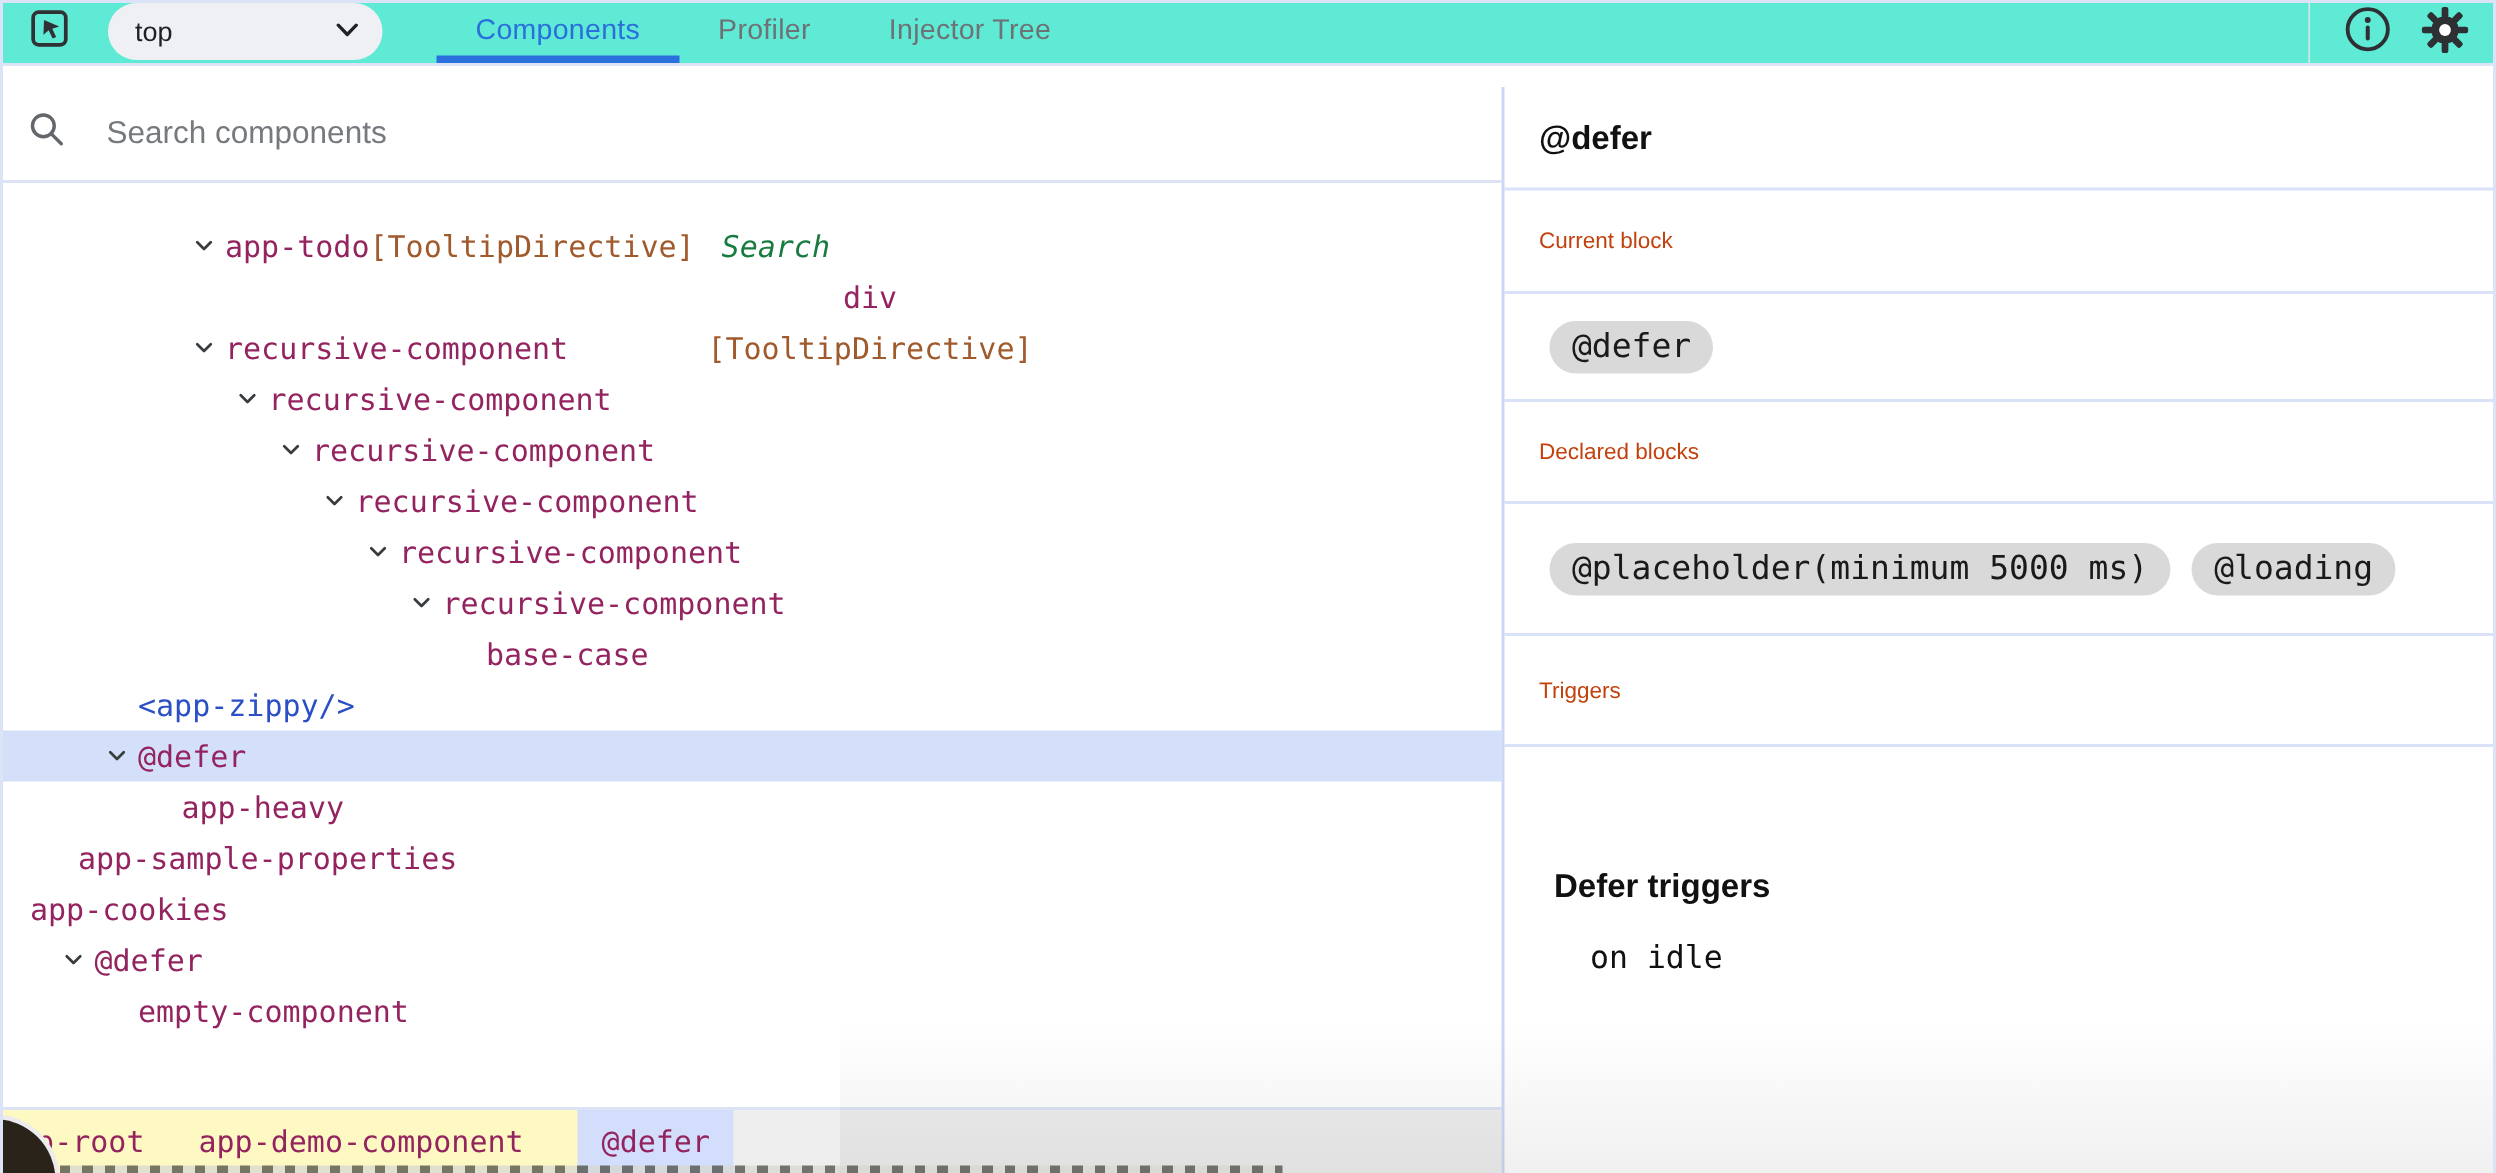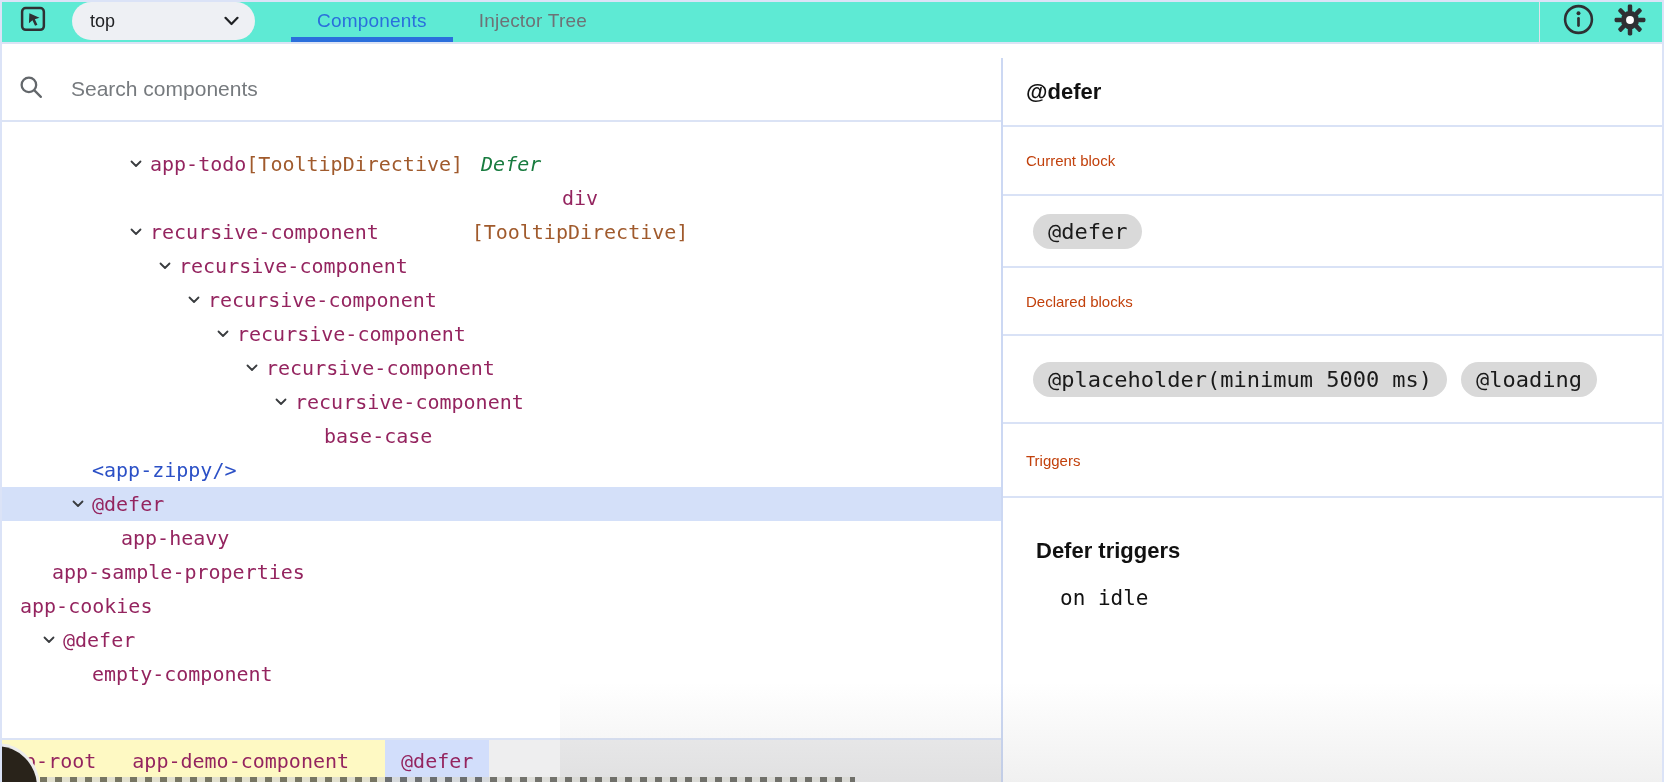--- a/index.html
+++ b/index.html
@@ -65,21 +65,21 @@
   .rp-title { height:69px; font-size:22px; font-weight:bold; color:#111; }
   .rp-head { font-size:15px; color:#c2410c; }
   .rp-current { height:69px; }
   .rp-chiprow1 { height:72px; padding-left:30px; }
   .rp-declared { height:68px; }
   .rp-chiprow2 { height:88px; padding-left:30px; }
   .rp-triggers { height:74px; }
   .chip { background:#d9d9d9; border-radius:19px; padding:5px 15px; margin-right:14px;
           font-family:"DejaVu Sans Mono", monospace; font-size:22px; color:#1a1a1a; white-space:nowrap; }
   .rp-defer-details { flex:1; border-bottom:none; padding:40px 0 0 33px; display:block; }
-  .defer-heading { font-size:22px; font-weight:bold; color:#111; }
+  .defer-heading { font-size:22px; font-weight:bold; color:#111;margin-top:40px; }
   .defer-value { margin:22px 0 0 24px; font-family:"DejaVu Sans Mono", monospace; font-size:21px; color:#111; }
 
   
   .vignette { position:absolute; left:560px; right:0; bottom:0; height:100px; pointer-events:none; z-index:20;
               background:linear-gradient(to bottom, rgba(90,90,90,0) 0%, rgba(90,90,90,0.09) 100%); }
   .corner-overlay { position:absolute; left:-6px; bottom:-5px; width:46px; height:44px; z-index:40;
                     background:#29231a; border-top:3px solid #ececec; border-right:3px solid #ececec;
                     border-top-right-radius:95% 100%; }
   .dash-strip { position:absolute; left:40px; bottom:0; width:815px; height:5px; z-index:39; opacity:.75;
                 background:repeating-linear-gradient(90deg,#4a4a42 0 7px,#d8d8d2 7px 15px); }
@@ -105,20 +105,23 @@
         <svg width="15" height="10" viewBox="0 0 15 10">
           <path d="M1.5 1.8 L7.5 8 L13.5 1.8" fill="none" stroke="#1f2124" stroke-width="2.2" stroke-linecap="round" stroke-linejoin="round"></path>
         </svg>
       </span>
     </div>
 
     <div class="tabs">
       <div class="tab active">
         <span>Components</span>
         <span class="indicator"></span>
+      </div>
+      <div class="tab">
+        <span>Profiler</span>
       </div>
       <div class="tab">
         <span>Injector Tree</span>
       </div>
     </div>
 
     <div class="spacer"></div>
     <div class="toolbar-divider"></div>
 
     <button class="icon-btn info-btn">
@@ -164,21 +167,21 @@
 
     <div class="tree" id="tree">
         <div class="tree-row kind-component" style="padding-left: 130px;">
           <span class="chev">
             <svg width="12" height="8" viewBox="0 0 12 8">
               <path d="M1.5 1.5 L6 6 L10.5 1.5" fill="none" stroke="#393c3f" stroke-width="1.8" stroke-linecap="round" stroke-linejoin="round"></path>
             </svg>
           </span>
           <span class="node-name">app-todo</span>
           <span class="node-dir">[TooltipDirective]</span>
-          <span class="node-badge">Defer</span>
+          <span class="node-badge">Search</span>
         </div>
         <div class="tree-row kind-component" style="padding-left: 159px; flex-direction: column;">
           <span class="chev"></span>
           <span class="node-name">div</span>
           <span class="node-dir">[TooltipDirective]</span>
         </div>
         <div class="tree-row kind-component" style="padding-left: 130px;">
           <span class="chev">
             <svg width="12" height="8" viewBox="0 0 12 8">
               <path d="M1.5 1.5 L6 6 L10.5 1.5" fill="none" stroke="#393c3f" stroke-width="1.8" stroke-linecap="round" stroke-linejoin="round"></path>

